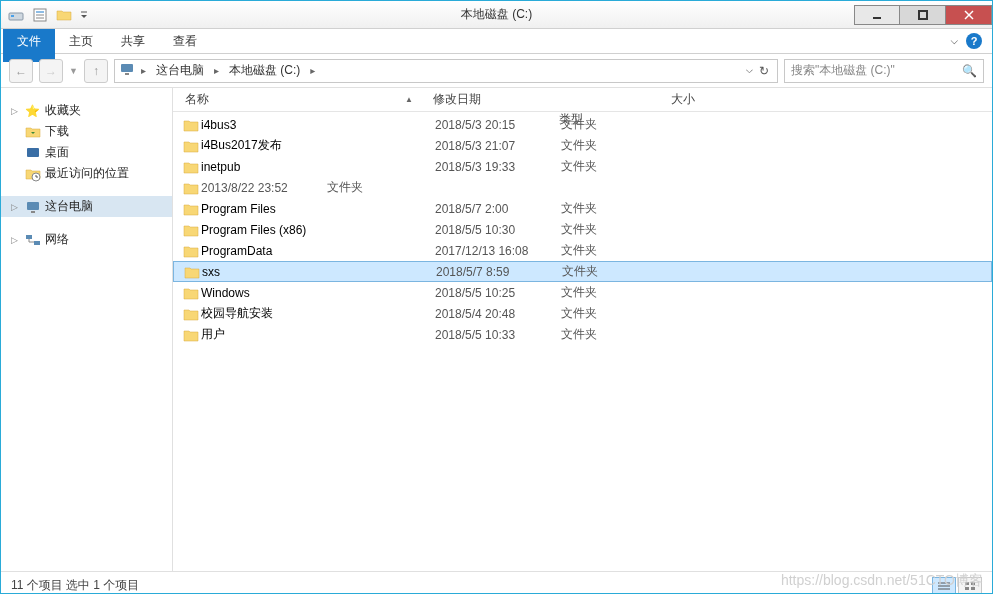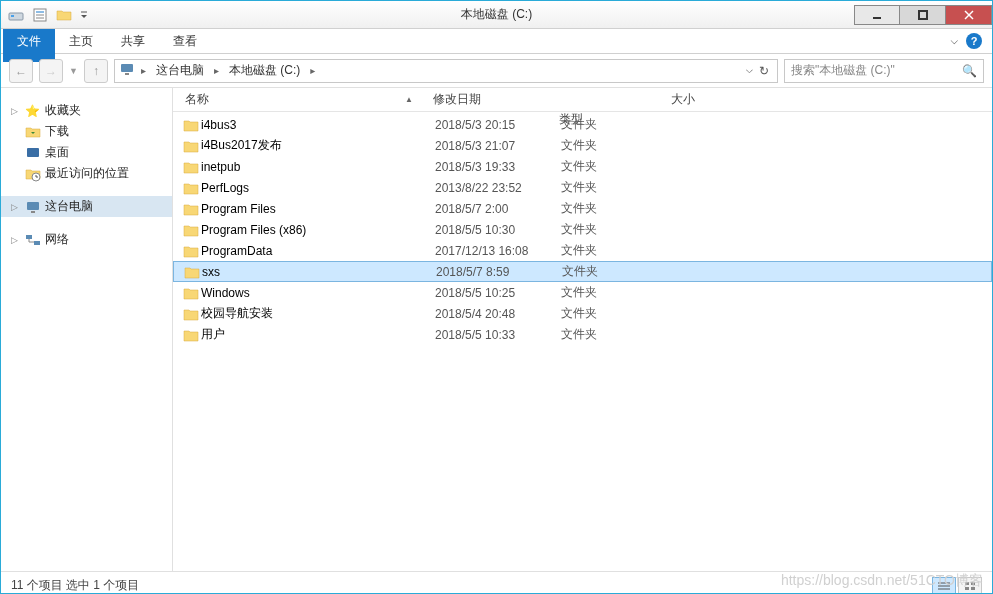--- a/index.html
+++ b/index.html
@@ -267,21 +267,20 @@
           <span class="fdate">2018/5/3 19:33</span>
           <span class="ftype">文件夹</span>
           <span class="fsize"></span>
         </div>
         <div class="row">
           <span class="ficon">
             <svg width="16" height="14" viewBox="0 0 16 14">
               <path class="folder-svg" d="M1 3h5l1 1h8v9H1z"></path>
             </svg>
           </span>
-          <span class="fname">PerfLogs</span>
           <span class="fdate">2013/8/22 23:52</span>
           <span class="ftype">文件夹</span>
           <span class="fsize"></span>
         </div>
         <div class="row">
           <span class="ficon">
             <svg width="16" height="14" viewBox="0 0 16 14">
               <path class="folder-svg" d="M1 3h5l1 1h8v9H1z"></path>
             </svg>
           </span>

